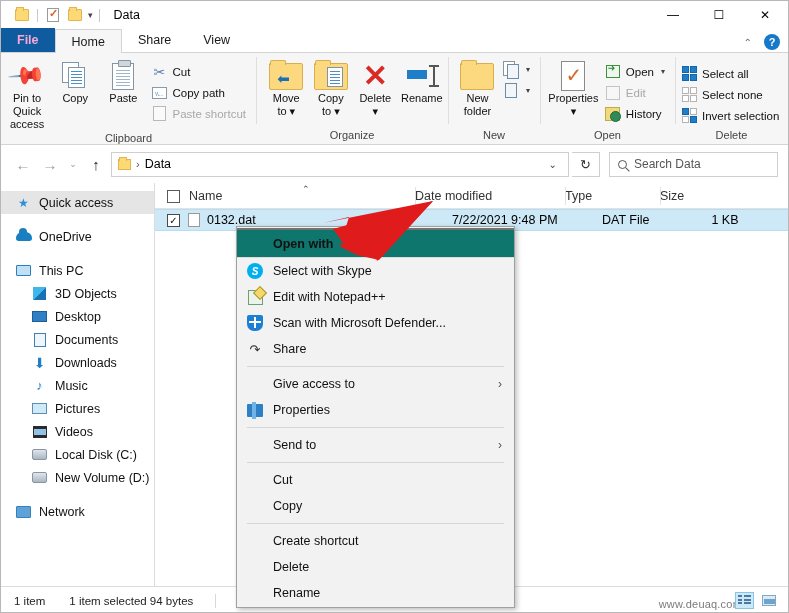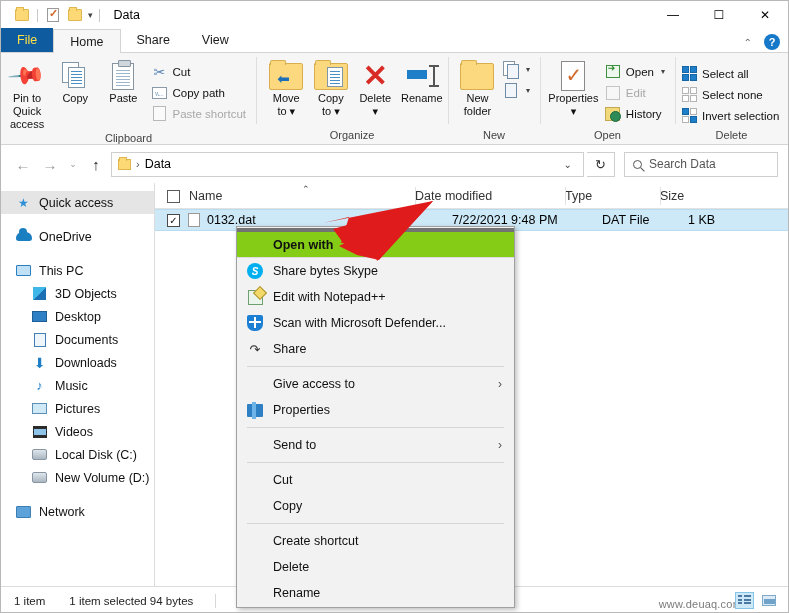--- a/index.html
+++ b/index.html
@@ -34,21 +34,21 @@
   .title-text { margin-left:10px; font-size:12.5px; color:#000; }
   .wincontrols { position:absolute; right:0; top:0; display:flex; }
   .wc { width:46px; height:28px; display:flex; align-items:center; justify-content:center;
         font-size:12px; color:#000; }
 
   
   .tabstrip { height:24px; display:flex; align-items:flex-end; background:#fff;
               position:relative; border-bottom:1px solid #d4d4d4; }
   .tab { height:24px; padding:0 16px; display:flex; align-items:center; font-size:12.5px;
          color:#1a1a1a; cursor:default; }
-  .tab.file { background:#0f5ba0; color:#fde047; font-weight:normal; }
+  .tab.file { background:#0f5ba0; color:#f9a8d4; font-weight:bold; }
   .tab.active { background:#f6f6f6; border:1px solid #d4d4d4; border-bottom:none;
                 position:relative; top:1px; }
   .help-area { position:absolute; right:8px; bottom:2px; display:flex; align-items:center; gap:12px; }
   .chev-up { font-size:10px; color:#666; }
   .help-btn { width:16px; height:16px; border-radius:50%; background:#1678c8; color:#fff;
               font-size:11px; font-weight:bold; display:flex; align-items:center;
               justify-content:center; }
 
   
   .ribbon { height:92px; background:#f6f6f6; border-bottom:1px solid #d4d4d4;
@@ -136,21 +136,21 @@
   .addrbox { flex:1; height:25px; border:1px solid #cfcfcf; background:#fff; display:flex;
              align-items:center; padding:0 2px 0 6px; }
   .addr-folder { width:13px; height:11px; background:#fcd975; border:1px solid #e0b650; position:relative; }
   .addr-folder:before { content:""; position:absolute; top:-3px; left:0; width:6px; height:3px;
                         background:#fcd975; border:1px solid #e0b650; border-bottom:none; }
   .crumb-sep { color:#555; font-size:11px; margin:0 5px; }
   .crumb { font-size:12.5px; color:#000; }
   .addr-caret { margin-left:auto; font-size:10px; color:#444; padding:0 9px; }
   .refresh { width:28px; height:25px; border:1px solid #cfcfcf; border-left:none;
              display:flex; align-items:center; justify-content:center; font-size:13px; color:#333; }
-  .searchbox { width:154px; height:25px; border:1px solid #cfcfcf; display:flex; align-items:center;
+  .searchbox { width:169px; height:25px; border:1px solid #cfcfcf; display:flex; align-items:center;
                gap:7px; padding:0 8px; margin-left:6px; }
   .mag { width:9px; height:9px; border:1.4px solid #555; border-radius:50%; position:relative; }
   .mag:after { content:""; position:absolute; right:-4px; bottom:-3px; width:5px; height:1.4px;
                background:#555; transform:rotate(45deg); }
   .search-ph { font-size:12px; color:#555; }
 
   
   .main { display:flex; height:calc(613px - 28px - 24px - 92px - 38px - 28px); }
   .sidebar { width:170px; border-right:1px solid #dcdcdc; padding-top:8px; overflow:hidden; }
   .nav { display:flex; align-items:center; height:23px; font-size:12.5px; color:#111; gap:7px; }
@@ -195,21 +195,21 @@
   .filerow { height:22px; display:flex; align-items:center; background:#cde8f7;
              border-top:1px solid #b9dcf0; border-bottom:1px solid #b9dcf0; font-size:12.5px; }
   .rowchk { width:13px; height:13px; border:1px solid #4a4a4a; background:#fff; margin-left:12px;
             margin-right:8px; flex:none; display:flex; align-items:center; justify-content:center;
             font-size:10px; color:#111; }
   .fileic { width:12px; height:14px; background:#fff; border:1px solid #9a9a9a; margin-right:7px; flex:none; }
   .fcell { padding-left:0; }
   .f-name { width:236px; }
   .f-date { width:150px; padding-left:9px; }
   .f-type { width:95px; padding-left:9px; }
-  .f-size { width:100px; text-align:left; padding-right:26px; }
+  .f-size { width:100px; text-align:center; padding-right:26px; }
 
   
   .statusbar { height:28px; border-top:1px solid #dcdcdc; display:flex; align-items:center;
                font-size:11.5px; color:#222; position:relative; background:#fff; }
   .st-items { padding-left:13px; }
   .st-sel { padding-left:24px; }
   .st-sep { width:1px; height:14px; background:#d8d8d8; margin-left:22px; }
   .viewbtns { position:absolute; right:10px; display:flex; gap:5px; align-items:center; }
   .vb { width:19px; height:17px; display:flex; align-items:center; justify-content:center; }
   .vb.on { background:#cde8f7; border:1px solid #86c4e8; }
@@ -222,21 +222,21 @@
   .watermark { position:absolute; right:46px; bottom:4px; font-size:11px; color:#7a7a7a;
                letter-spacing:0.2px; }
 
   
   .ctxmenu { position:absolute; left:235px; top:225px; width:279px;
              background:#f2f2f2; border:1px solid #a0a0a0;
              box-shadow:2px 2px 5px rgba(0,0,0,0.25); padding:1px 0; z-index:40; }
   .mi { height:26px; display:flex; align-items:center; font-size:12.5px; color:#111;
         padding-left:0; position:relative; }
   .mi .mic { width:36px; display:flex; align-items:center; justify-content:center; flex:none; }
-  .mi.hl { background:#84cc16; border-top:4px solid #737373; border-bottom:1px solid #dcdcdc;
+  .mi.hl { background:#0f766e; border-top:2px solid #737373; border-bottom:1px solid #dcdcdc;
            font-weight:bold; height:30px; }
   .mi .sub { position:absolute; right:12px; font-size:12px; color:#555; }
   .mdiv { height:1px; background:#d6d6d6; margin:4px 10px; }
 
   .skype { width:16px; height:16px; border-radius:50%; background:#00aff0; color:#fff;
            font-size:10px; font-weight:bold; display:flex; align-items:center;
            justify-content:center; font-style:italic; }
   .npp { width:15px; height:15px; background:#eaf4ea; border:1px solid #6f9e6f; position:relative; }
   .npp:after { content:""; position:absolute; right:-3px; top:-3px; width:8px; height:8px;
                background:#f2d96a; border:1px solid #a88e2f; transform:rotate(45deg); }
@@ -647,21 +647,21 @@
 
   <div class="ctxmenu">
     <div class="mi hl">
       <span class="mic"></span>
       <span>Open with</span>
     </div>
     <div class="mi">
       <span class="mic">
           <span class="skype">S</span>
         </span>
-      <span>Share bytes Skype</span>
+      <span>Select with Skype</span>
     </div>
     <div class="mi">
       <span class="mic">
           <span class="npp"></span>
         </span>
       <span>Edit with Notepad++</span>
     </div>
     <div class="mi">
       <span class="mic">
           <span class="shield"></span>

